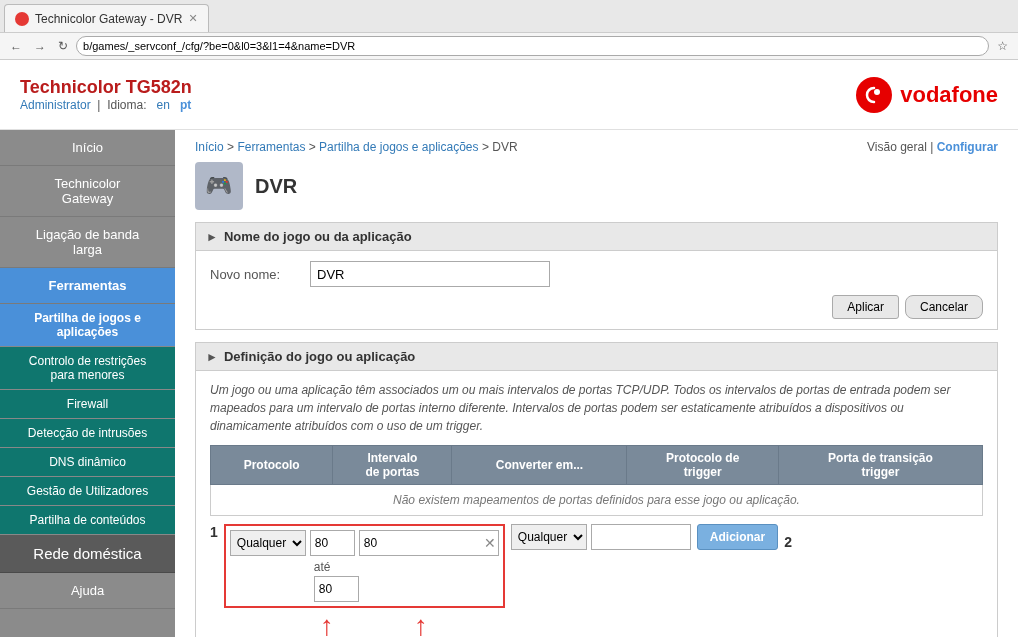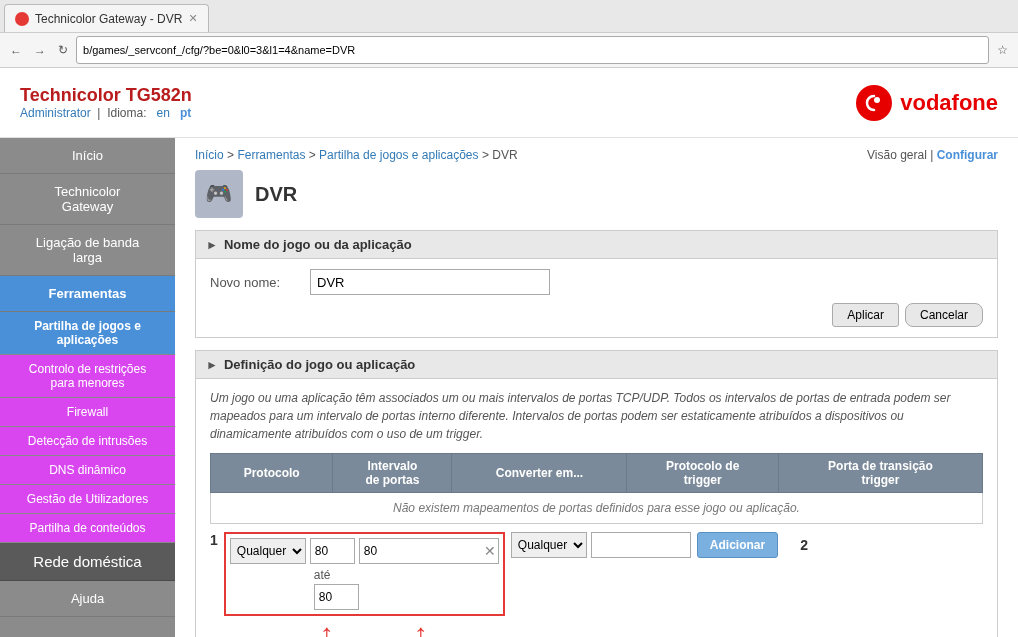--- a/index.html
+++ b/index.html
@@ -42,23 +42,23 @@
     .address-bar-row {
       display: flex;
       align-items: center;
       background: #f5f5f5;
       border-top: 1px solid #ccc;
       padding: 3px 6px;
       gap: 4px;
     }
     .address-bar {
       flex: 1;
-      height: 28px;
-      border: 1px solid #aaa;
-      border-radius: 3px;
+      height: 20px;
+      border: 1px solid #aaa;
+      border-radius: 11px;
       padding: 0 6px;
       font-size: 11px;
       background: #fff;
     }
     .address-btn {
       background: none;
       border: none;
       cursor: pointer;
       font-size: 12px;
       color: #555;
@@ -134,21 +134,21 @@
       font-size: 13px;
       text-align: center;
       border-bottom: 1px solid #7a7a7a;
       cursor: pointer;
     }
     .sidebar-item.active {
       background: #4a90d9;
       font-weight: bold;
     }
     .sidebar-sub {
-      background: #d946ef;
+      background: #0f766e;
       color: #fff;
       padding: 7px 14px;
       font-size: 12px;
       text-align: center;
       cursor: pointer;
       border-bottom: 1px solid #888;
     }
     .sidebar-sub.active { background: #4a90d9; font-weight: bold; }
     .sidebar-dark {
       background: #5a5a5a;
@@ -569,21 +569,21 @@
             <div style="display:flex; align-items:center; gap:4px;">
               <select class="protocol-trigger-select">
                 <option>Qualquer</option>
                 <option>TCP</option>
                 <option>UDP</option>
               </select>
               <input class="port-transition-input" type="text" value="" style="">
             </div>
           </div>
 
-          <div style="display:flex; align-items:center; gap:22px; position:relative;">
+          <div style="display:flex; align-items:flex-end; gap:6px; position:relative;">
             <button class="btn-adicionar">Adicionar</button>
             <span class="num-label">2</span>
           </div>
         </div>
 
         <div class="arrow-group">
           <span class="red-arrow">↑</span>
           <span class="red-arrow">↑</span>
         </div>
 

